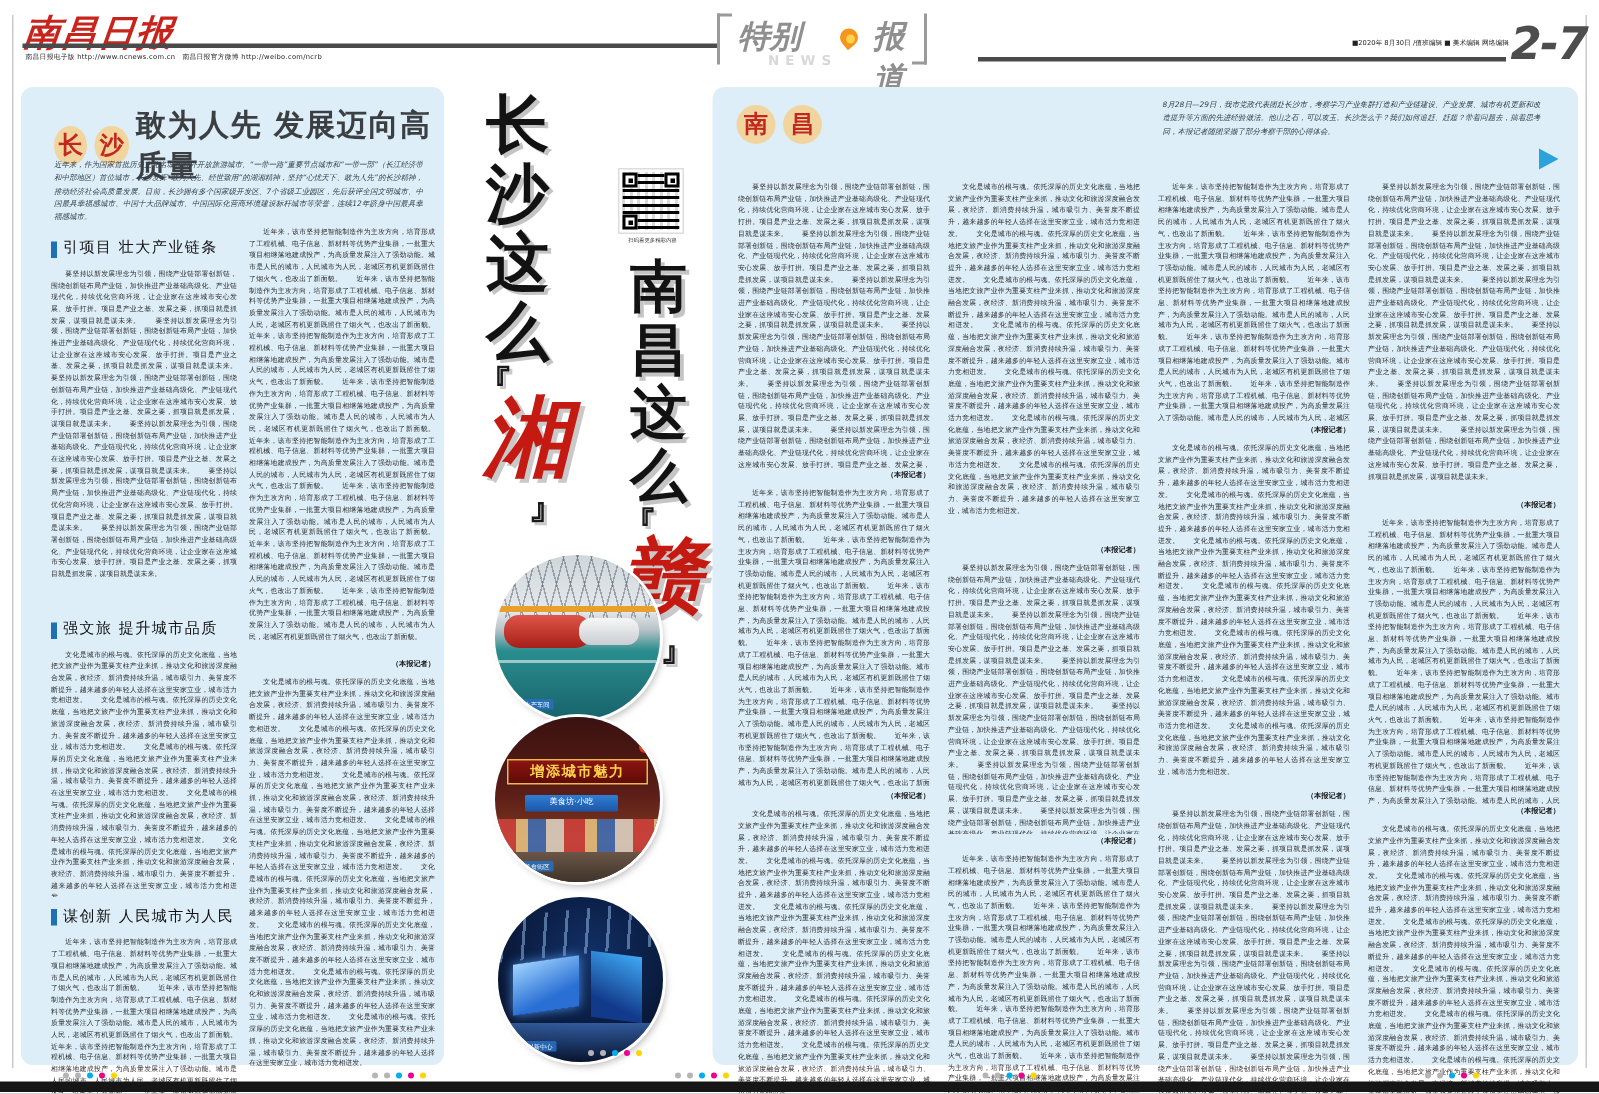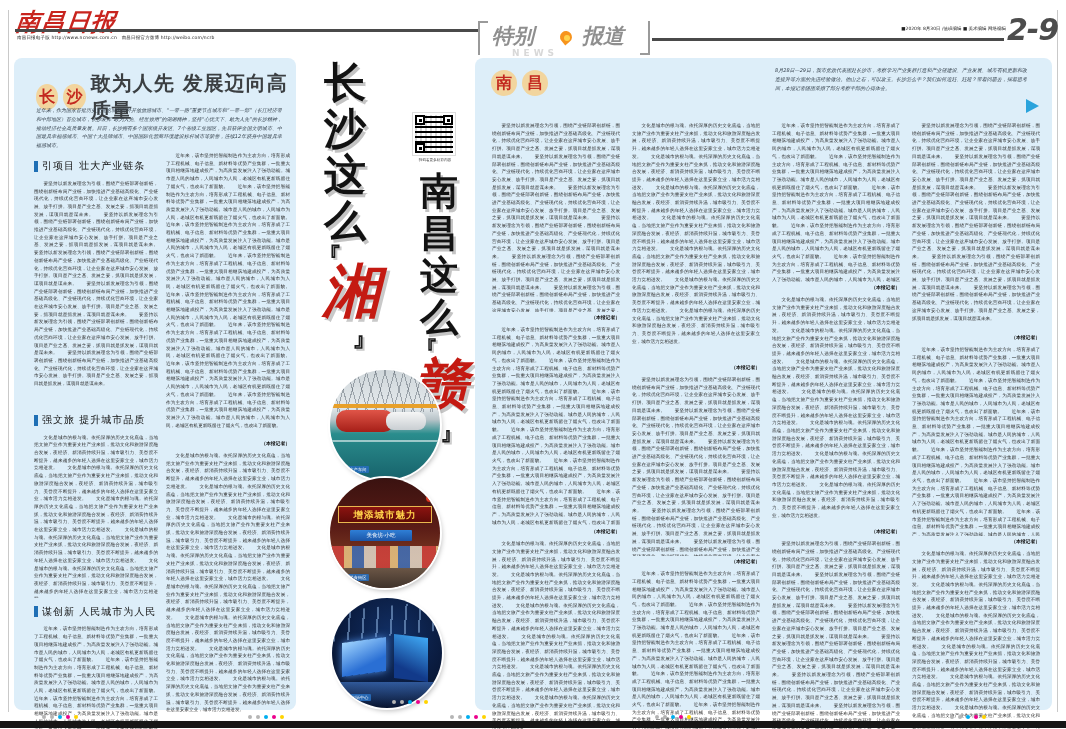--- a/index.html
+++ b/index.html
@@ -9,21 +9,21 @@
   
   .side-rule { position:absolute; top:10px; width:1px; height:702px; background:#c9c9c9; }
   .bottom-bar { position:absolute; left:0; top:721px; width:1066px; height:7px; background:#161616; }
   .dot-group { position:absolute; top:715px; height:5px; display:flex; gap:4px; }
   .dot-group i { width:4px; height:4px; border-radius:50%; display:block; }
 
   
   .logo { position:absolute; left:16px; top:6px; font-family:"DejaVu Serif", serif; font-style:italic; font-weight:bold; font-size:24px; color:#c8241e; letter-spacing:1px; transform:skewX(-6deg); }
   .logo-rule { position:absolute; left:15px; top:29px; width:463px; height:3px; background:#4a4a4a; }
   .logo-sub { position:absolute; left:17px; top:35px; font-size:4.5px; color:#222; letter-spacing:.2px; }
-  .emblem { position:absolute; left:478px; top:17px; width:172px; height:44px; }
+  .emblem { position:absolute; left:478px; top:5px; width:140px; height:44px; }
   .emblem .brk { position:absolute; width:10px; height:34px; top:4px; }
   .emblem .brk.l { left:0; border-left:2px solid #9a9a9a; border-top:2px solid #9a9a9a; }
   .emblem .brk.r { right:0; border-right:2px solid #9a9a9a; border-bottom:2px solid #9a9a9a; }
   .emblem .t { position:absolute; top:5px; font-family:"DejaVu Serif", serif; font-style:italic; font-weight:bold; font-size:21px; color:#8f8f8f; }
   .emblem .t.t1 { left:14px; }
   .emblem .t.t2 { left:104px; }
   .flame { position:absolute; left:78px; top:12px; width:18px; height:16px; }
   .flame .f1 { position:absolute; left:4px; top:2px; width:12px; height:12px; background:#f7941d; border-radius:50% 50% 50% 0; transform:rotate(-40deg); }
   .flame .f2 { position:absolute; left:8px; top:6px; width:6px; height:6px; background:#ffd34d; border-radius:50%; }
   .emblem .news { position:absolute; left:34px; top:31px; font-weight:bold; font-size:9px; letter-spacing:4px; color:#d8d8d8; }
@@ -114,21 +114,21 @@
     <span class="flame">
         <i class="f1"></i>
         <i class="f2"></i>
       </span>
     <span class="t t2">报道</span>
     <span class="news">NEWS</span>
   </div>
 
   <div class="right-rule"></div>
   <div class="issue-info">■2020年 8月30日 /值班编辑 ■ 美术编辑 网络编辑</div>
-  <div class="page-num"><span>2-9</span><span class="ban">版</span></div>
+  <div class="page-num"><span>2-7</span><span class="ban">版</span></div>
 
   <div class="panel left">
     <div class="city-head" style="left:22px; top:12px;">
       <span class="city-circle">长</span>
       <span class="city-circle">沙</span>
       <span class="city-title">敢为人先 发展迈向高质量</span>
     </div>
     <div class="intro" style="left:22px; top:48px; width:246px; height:42px;">近年来，作为国家首批历史文化名城和对外开放旅游城市、“一带一路”重要节点城市和“一带一部”（长江经济带和中部地区）首位城市，长沙发挥“敢为人先、经世致用”的湖湘精神，坚持“心忧天下、敢为人先”的长沙精神，推动经济社会高质量发展。目前，长沙拥有多个国家级开发区、7个省级工业园区，先后获评全国文明城市、中国最具幸福感城市、中国十大品牌城市、中国国际化营商环境建设标杆城市等荣誉，连续12年跻身中国最具幸福感城市。</div>
 
     <div class="bodycol" style="left:20px; top:94px; width:124px; height:604px;">

